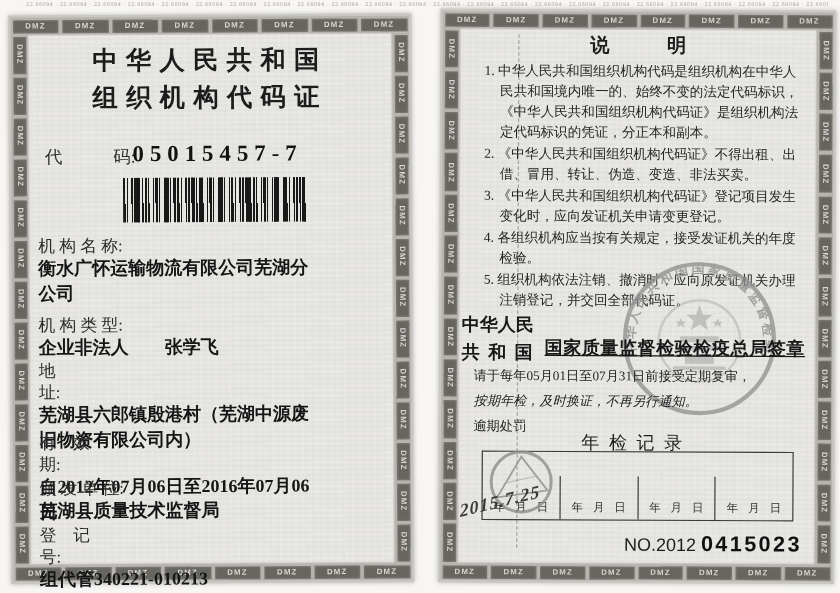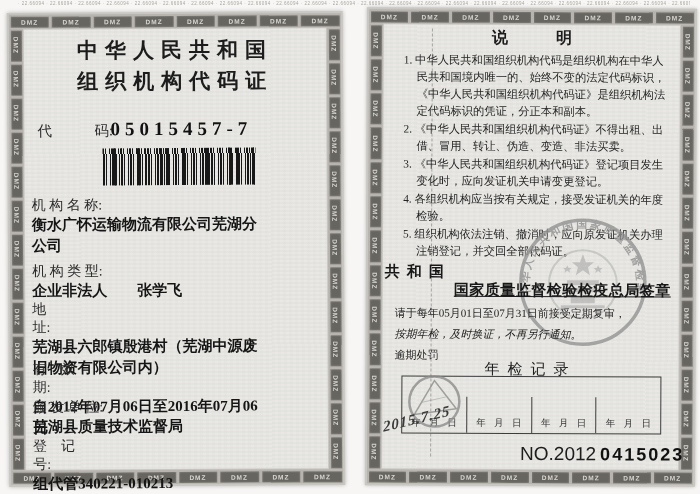--- a/index.html
+++ b/index.html
@@ -64,21 +64,21 @@
   .issuer .l2{letter-spacing:7px;}
   .seal-caption{position:absolute;left:71px;top:256px;font-size:15px;font-weight:bold;letter-spacing:.5px;color:#181818;z-index:3;white-space:nowrap;text-decoration:underline;}
   .notice{position:absolute;left:12px;font-size:11px;color:#232323;z-index:3;white-space:nowrap;}
   .n1{top:281px;} .n2{top:302px;font-style:italic;} .n3{top:323px;}
   .annual-title{position:absolute;top:335px;left:0;right:0;text-align:center;font-size:15px;letter-spacing:8px;color:#1e1e1e;}
   .annual-table{position:absolute;left:19px;top:351px;width:258px;height:56px;display:flex;border:1.5px solid #3b3b3b;z-index:2;}
   .annual-cell{flex:1;border-left:1.5px solid #3b3b3b;position:relative;margin-top:20px;}
   .annual-cell:first-child{border-left:none;}
   .cell-date{position:absolute;bottom:3px;left:0;right:0;text-align:center;font-size:9.5px;color:#333;word-spacing:6px;}
   .serial{position:absolute;left:138px;top:418px;z-index:3;white-space:nowrap;}
-  .serial .pfx{font-size:19px;color:#1d1d1d;font-family:"Liberation Sans",sans-serif;}
+  .serial .pfx{font-size:15px;color:#1d1d1d;font-family:"Liberation Sans",sans-serif;}
   .serial .num{font-size:18px;font-weight:bold;letter-spacing:2px;color:#111;font-family:Liberation Sans, sans-serif;}
   .big-stamp{position:absolute;left:134px;top:191px;width:132px;height:132px;z-index:1;opacity:.8;}
   .small-stamp{position:absolute;left:23px;top:348px;width:58px;height:58px;z-index:4;opacity:.8;}
   .handwriting{
     position:absolute;left:0px;top:386px;z-index:5;
     font-size:15px;font-style:italic;font-weight:bold;color:#3a3a3a;
     transform:rotate(-14deg) skewX(-10deg);letter-spacing:1px;
   }
 </style>
 </head>
@@ -248,20 +248,21 @@
         <polygon points="50,48 52,52 56,52 53,55 54,59 50,56 46,59 47,55 44,52 48,52" transform="scale(.7) translate(22,22)"></polygon>
         <polygon points="82,48 84,52 88,52 85,55 86,59 82,56 78,59 79,55 76,52 80,52" transform="scale(.7) translate(34,22)"></polygon>
         <rect x="50" y="64" width="32" height="5"></rect>
         <rect x="46" y="72" width="40" height="4"></rect>
         <rect x="54" y="79" width="24" height="8"></rect>
         <rect x="44" y="89" width="44" height="3"></rect>
       </g>
     </svg>
 
     <div class="issuer">
+      <div>中华人民</div>
       <div class="l2">共和国</div>
     </div>
 
     <div class="seal-caption">国家质量监督检验检疫总局签章</div>
 
     <div class="notice n1">请于每年05月01日至07月31日前接受定期复审，</div>
     <div class="notice n2">按期年检，及时换证，不再另行通知。</div>
     <div class="notice n3">逾期处罚</div>
 
     <div class="annual-title">年检记录</div>

